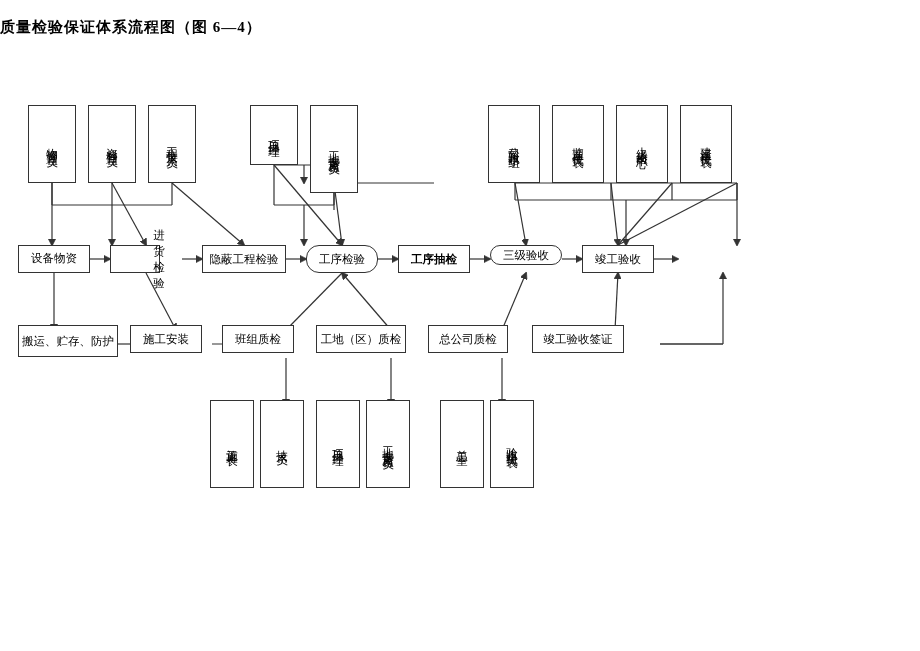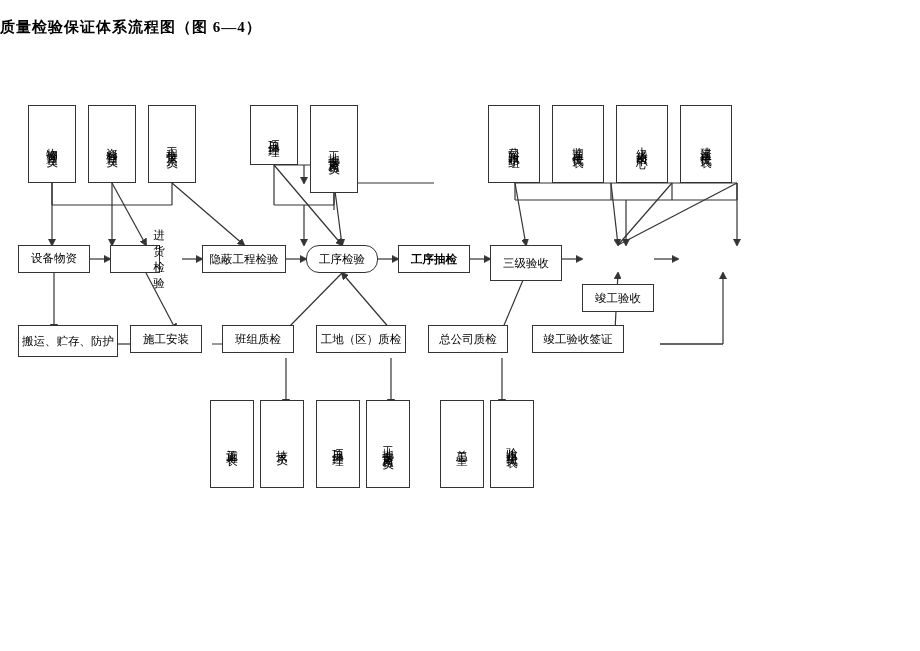--- a/index.html
+++ b/index.html
@@ -185,22 +185,22 @@
 
     <div class="box box-vertical" style="left:606px;top:55px;width:52px;height:78px;">上级质检中心</div>
 
     <div class="box box-vertical" style="left:670px;top:55px;width:52px;height:78px;">建设单位代表</div>
 
     <div class="box" style="left:8px;top:195px;width:72px;height:28px;font-family:Liberation Mono, monospace;">设备物资</div>
     <div class="box" style="left:100px;top:195px;width:48px;height:28px;padding-left:48px;">进货检验</div>
     <div class="box" style="left:192px;top:195px;width:84px;height:28px;">隐蔽工程检验</div>
     <div class="box" style="left:296px;top:195px;width:72px;height:28px;border-radius:13px;">工序检验</div>
     <div class="box" style="left:388px;top:195px;width:72px;height:28px;font-weight:bold;">工序抽检</div>
-    <div class="box" style="left:480px;top:195px;width:72px;height:36px;">三级验收</div>
-    <div class="box" style="left:572px;top:195px;width:72px;height:28px;margin-top:39px;">竣工验收</div>
+    <div class="box" style="left:480px;top:195px;width:72px;height:20px;border-radius:10px;">三级验收</div>
+    <div class="box" style="left:572px;top:195px;width:72px;height:28px;">竣工验收</div>
 
     <div class="box" style="left:8px;top:275px;width:100px;height:32px;">搬运、贮存、防护</div>
     <div class="box" style="left:120px;top:275px;width:72px;height:28px;">施工安装</div>
     <div class="box" style="left:212px;top:275px;width:72px;height:28px;">班组质检</div>
     <div class="box" style="left:306px;top:275px;width:90px;height:28px;">工地（区）质检</div>
     <div class="box" style="left:418px;top:275px;width:80px;height:28px;">总公司质检</div>
     <div class="box" style="left:522px;top:275px;width:92px;height:28px;">竣工验收签证</div>
 
     <div class="box box-vertical" style="left:200px;top:350px;width:44px;height:88px;">施工班长</div>
 

